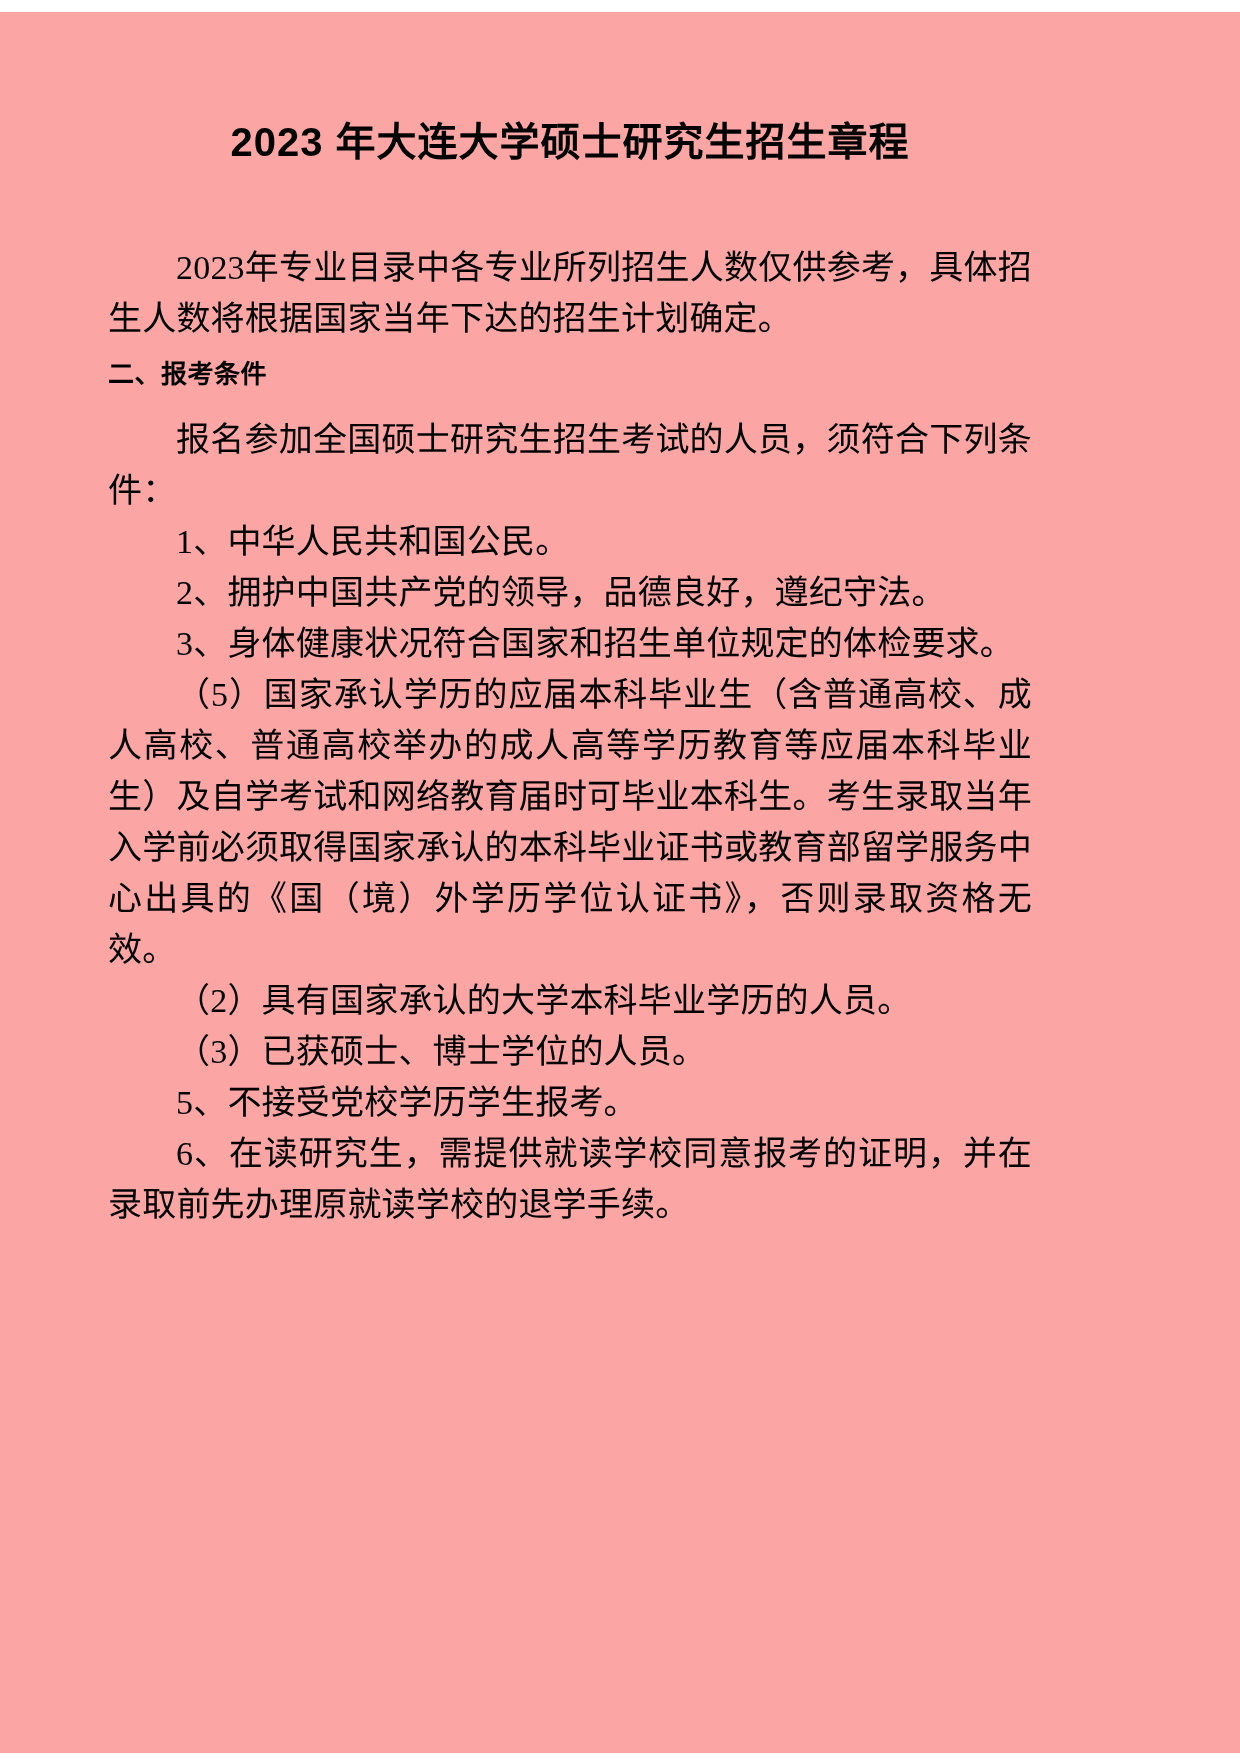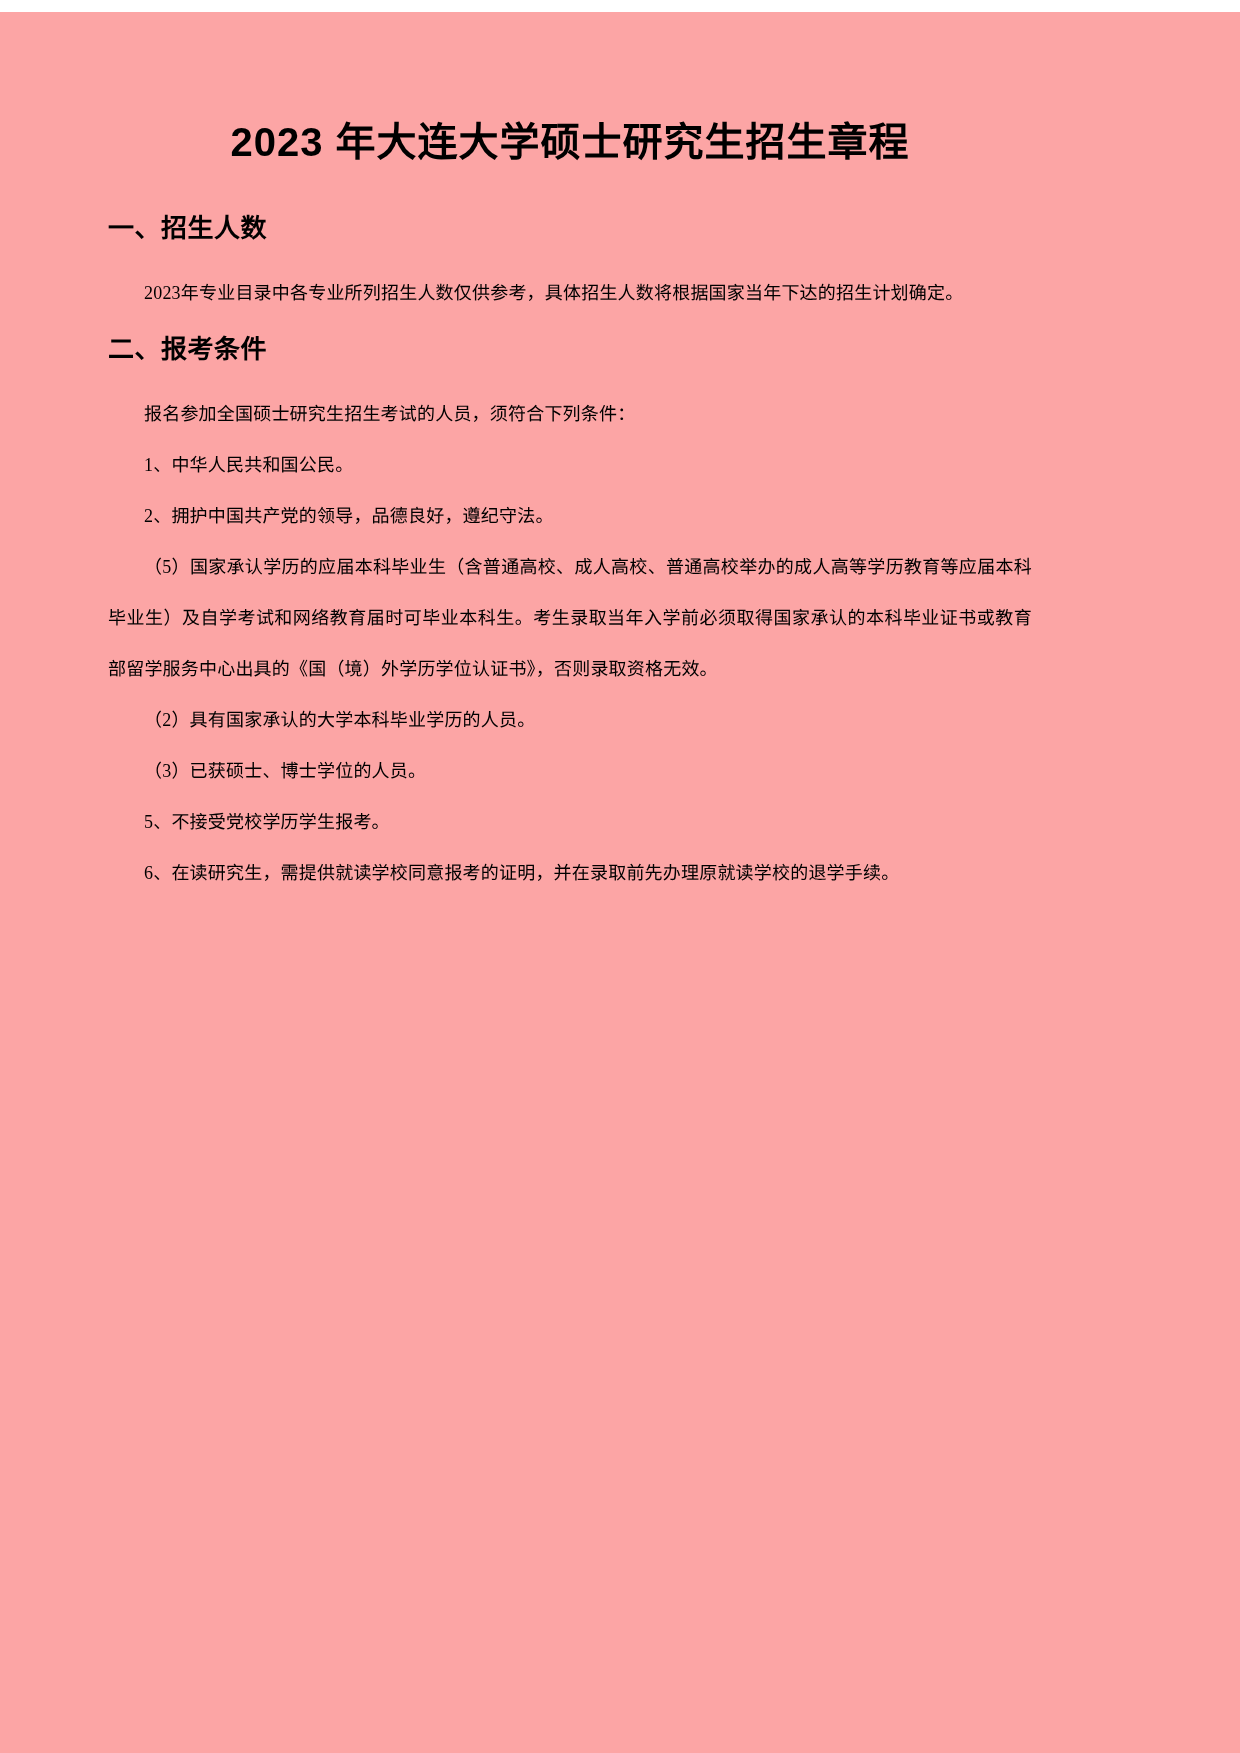--- a/index.html
+++ b/index.html
@@ -38,21 +38,21 @@
   }
   .section-heading {
     font-size: 26px;
     font-weight: bold;
     margin: 0;
     line-height: 1.0;
     letter-spacing: 0.5px;
     font-family: "Liberation Serif", "DejaVu Serif", serif;
   }
   .para {
-    font-size: 18px;
+    font-size: 34px;
     line-height: 51px;
     margin: 0;
     text-align: justify;
     text-justify: inter-ideograph;
     letter-spacing: 0.2px;
   }
   .indent {
     text-indent: 2em;
   }
   .spacer-lg { height: 48px; }
@@ -65,38 +65,38 @@
 </head>
 <body>
 
 <div class="page">
   <div class="content">
 
     <h1 class="doc-title">2023 年大连大学硕士研究生招生章程</h1>
 
     <div class="spacer-lg"></div>
 
-    <h2 class="section-heading">一、招生人数</h2>
 
     <div class="spacer-sm"></div>
 
     <p class="para indent">2023年专业目录中各专业所列招生人数仅供参考，具体招生人数将根据国家当年下达的招生计划确定。</p>
 
     <div class="spacer-xs"></div>
 
     <h2 class="section-heading">二、报考条件</h2>
 
     <div class="spacer-sm"></div>
 
     <p class="para indent">报名参加全国硕士研究生招生考试的人员，须符合下列条件：</p>
 
     <p class="para indent">1、中华人民共和国公民。</p>
 
     <p class="para indent">2、拥护中国共产党的领导，品德良好，遵纪守法。</p>
 
+    <p class="para indent">3、身体健康状况符合国家和招生单位规定的体检要求。</p>
 
 
     <p class="para indent">（5）国家承认学历的应届本科毕业生（含普通高校、成人高校、普通高校举办的成人高等学历教育等应届本科毕业生）及自学考试和网络教育届时可毕业本科生。考生录取当年入学前必须取得国家承认的本科毕业证书或教育部留学服务中心出具的《国（境）外学历学位认证书》，否则录取资格无效。</p>
 
     <p class="para indent">（2）具有国家承认的大学本科毕业学历的人员。</p>
 
 
     <p class="para indent">（3）已获硕士、博士学位的人员。</p>
 
     <p class="para indent">5、不接受党校学历学生报考。</p>

